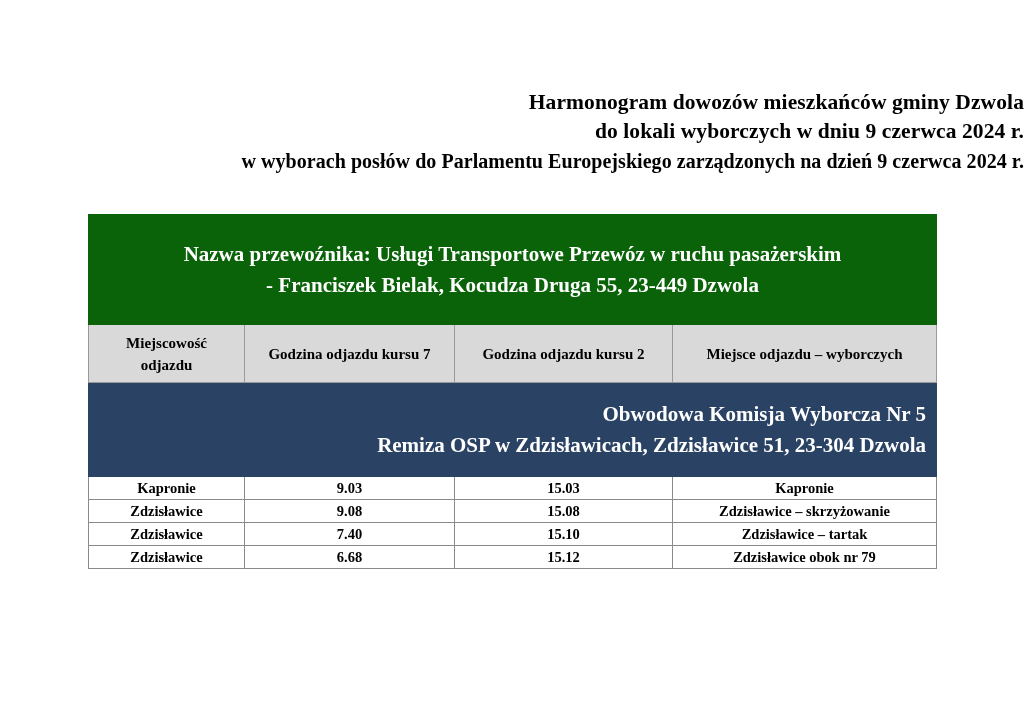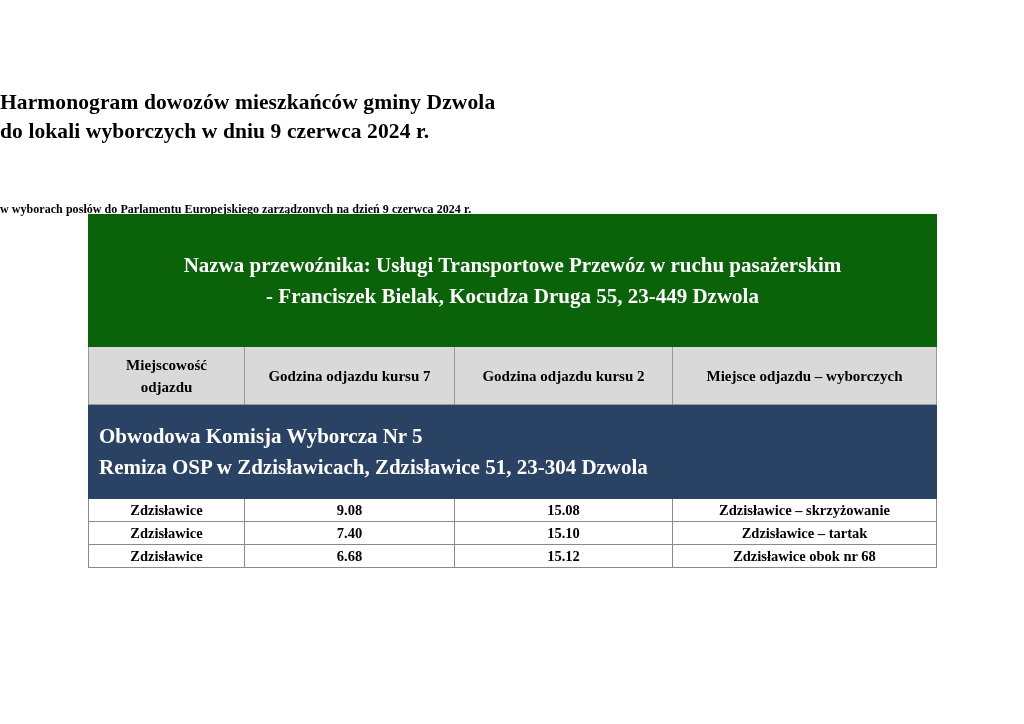--- a/index.html
+++ b/index.html
@@ -22,35 +22,34 @@
     height: 724px;
     background: #ffffff;
   }
 
   
   .title-block {
     position: absolute;
     left: 0;
     top: 88px;
     width: 1024px;
-    text-align: left;
+    text-align: right;
   }
   .title-line-1,
   .title-line-2 {
     font-size: 21.5px;
     font-weight: bold;
     line-height: 29px;
     letter-spacing: 0.1px;
   }
   .title-line-3 {
-    font-size: 12px;
+    font-size: 20px;
     font-weight: bold;
     line-height: 30px;
     letter-spacing: 0.05px;
-    margin-top: 48px;
   }
 
   
   .sched-table {
     position: absolute;
     left: 88px;
     top: 214px;
     width: 848px;
     border-collapse: collapse;
     table-layout: fixed;
@@ -68,21 +67,21 @@
   col.c3 { width: 218px; }
   col.c4 { width: 264px; }
 
   
   .carrier-banner {
     background: #0a6308;
     color: #ffffff;
     text-align: center;
     height: 101px;
     border: 1px solid #0a6308 !important;
-    padding: 15px 14px !important;
+    padding: 4px 14px !important;
   }
   .carrier-banner .ln {
     font-size: 21px;
     font-weight: bold;
     line-height: 31px;
     white-space: nowrap;
   }
 
   
   .col-head {
@@ -94,21 +93,21 @@
     line-height: 22px;
     height: 57px;
     padding: 0 6px !important;
     border-color: #9a9a9a !important;
   }
 
   
   .commission-banner {
     background: #2a4263;
     color: #ffffff;
-    text-align: left;
+    text-align: right;
     height: 93px;
     border: 1px solid #2a4263 !important;
     padding: 0 10px !important;
   }
   .commission-banner .ln {
     font-size: 21px;
     font-weight: bold;
     line-height: 31px;
     white-space: nowrap;
   }
@@ -164,38 +163,44 @@
       </tr>
 
       <tr>
         <td class="commission-banner" colspan="4">
           <div class="ln">Obwodowa Komisja Wyborcza Nr 5</div>
           <div class="ln">Remiza OSP w Zdzisławicach, Zdzisławice 51, 23-304 Dzwola</div>
         </td>
       </tr>
 
 
+      <tr>
+        <td class="data-cell">Kapronie</td>
+        <td class="data-cell">9.03</td>
+        <td class="data-cell">15.03</td>
+        <td class="data-cell">Kapronie</td>
+      </tr>
 
       <tr>
         <td class="data-cell">Zdzisławice</td>
         <td class="data-cell">9.08</td>
         <td class="data-cell">15.08</td>
         <td class="data-cell">Zdzisławice – skrzyżowanie</td>
       </tr>
 
       <tr>
         <td class="data-cell">Zdzisławice</td>
         <td class="data-cell">7.40</td>
         <td class="data-cell">15.10</td>
         <td class="data-cell">Zdzisławice – tartak</td>
       </tr>
 
       <tr>
         <td class="data-cell">Zdzisławice</td>
         <td class="data-cell">6.68</td>
         <td class="data-cell">15.12</td>
-        <td class="data-cell">Zdzisławice obok nr 68</td>
+        <td class="data-cell">Zdzisławice obok nr 79</td>
       </tr>
 
     </tbody>
   </table>
 
 </div>
 
 </body></html>

